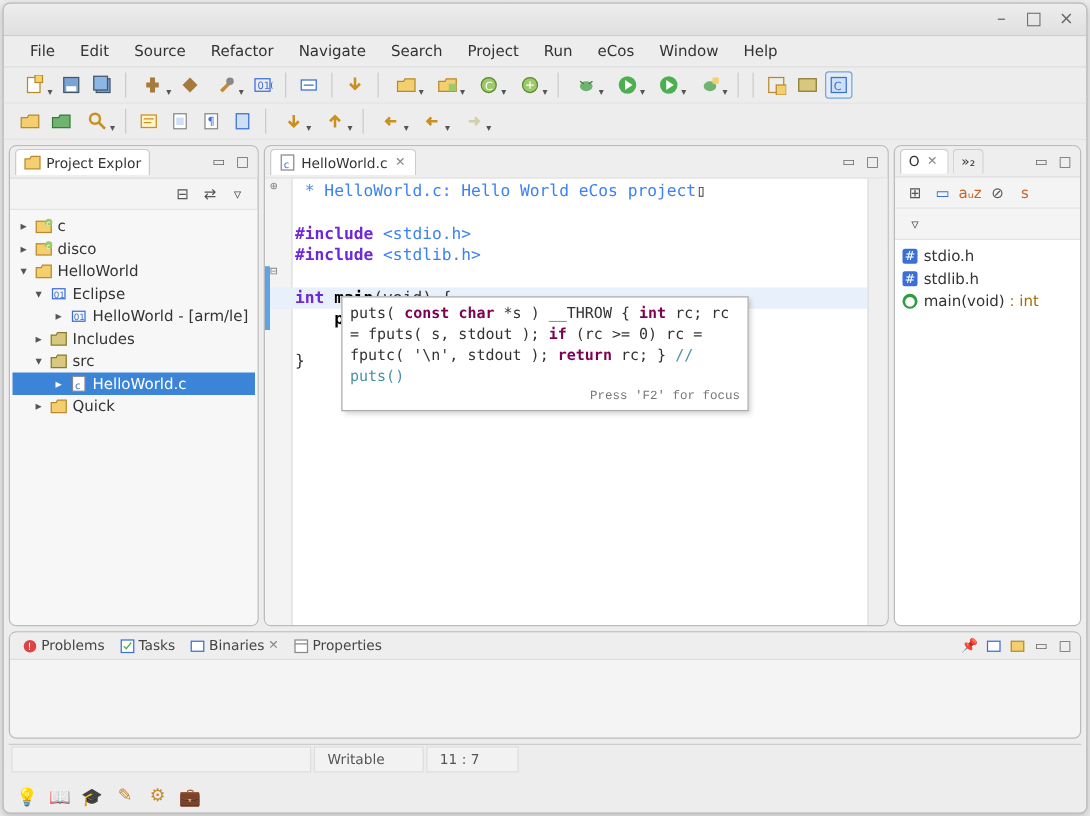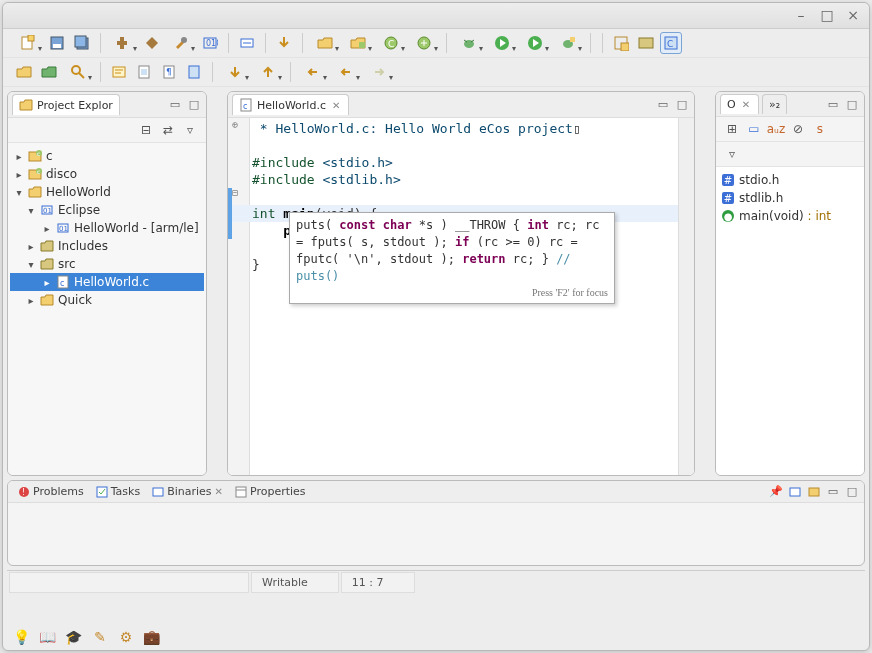--- a/index.html
+++ b/index.html
@@ -11,21 +11,21 @@
   .window-controls span { width: 16px; height: 16px; display: inline-flex; align-items: center; justify-content: center; color: #666; cursor: pointer; font-size: 14px; line-height: 1; }
   .menubar { display: flex; gap: 2px; padding: 2px 12px; border-bottom: 1px solid #ddd; }
   .menubar .menu-item { padding: 3px 9px; border-radius: 3px; cursor: pointer; }
   .toolbar-row { display: flex; align-items: center; gap: 3px; padding: 3px 10px; border-bottom: 1px solid #e3e3e3; flex-wrap: wrap; }
   .toolbar-sep { width: 1px; height: 20px; background: #ccc; margin: 0 4px; }
   .tb-btn { width: 22px; height: 22px; display: inline-flex; align-items: center; justify-content: center; border-radius: 3px; cursor: pointer; position: relative; }
   .tb-dd { width: 30px; }
   .tb-dd::after { content: "▾"; font-size: 8px; color: #555; position: absolute; right: 1px; bottom: 1px; }
   .quick-access { margin-left: auto; border: 1px solid #ccc; background: #fff; padding: 5px 10px; border-radius: 3px; color: #666; font-size: 12px; }
   .workspace { flex: 1; display: flex; flex-direction: column; padding: 4px; gap: 4px; overflow: hidden; }
-  .top-panels { display: flex; gap: 20px; height: 385px; }
+  .top-panels { display: flex; gap: 4px; height: 385px; }
   .panel { border: 1px solid #bbb; border-radius: 6px; background: #f4f4f4; display: flex; flex-direction: column; overflow: hidden; }
   .panel-header { display: flex; align-items: center; padding: 2px 4px; border-bottom: 1px solid #ddd; gap: 3px; background: #eee; }
   .panel-tab { display: flex; align-items: center; gap: 4px; padding: 3px 6px; border: 1px solid #ccc; border-bottom: none; border-radius: 4px 4px 0 0; background: #fff; font-size: 11px; }
   .panel-tab .close-x { font-size: 10px; color: #888; cursor: pointer; padding: 0 2px; }
   .panel-header .spacer { flex: 1; }
   .panel-ctrl { width: 16px; height: 16px; display: inline-flex; align-items: center; justify-content: center; font-size: 11px; color: #666; cursor: pointer; }
   .panel-mini-toolbar { display: flex; gap: 6px; padding: 4px 8px; justify-content: flex-end; border-bottom: 1px solid #e3e3e3; }
   .panel-mini-toolbar .mini-btn { width: 16px; height: 16px; display: inline-flex; align-items: center; justify-content: center; font-size: 12px; color: #555; cursor: pointer; }
   .panel-proj { width: 200px; }
   .tree { flex: 1; overflow: auto; padding: 4px 2px; font-size: 12px; background: #f7f7f7; }
@@ -33,31 +33,31 @@
   .tree-row.selected { background: #3b84d7; color: #fff; }
   .tree-row .exp { width: 10px; font-size: 10px; color: #555; display: inline-block; text-align: center; }
   .tree-row.selected .exp { color: #fff; }
   .indent-1 { padding-left: 16px; }
   .indent-2 { padding-left: 32px; }
   .panel-editor { flex: 1; position: relative; background: #f4f4f4; }
   .editor-body { flex: 1; background: #fff; position: relative; font-family: "DejaVu Sans Mono", "Liberation Mono", monospace; font-size: 13px; overflow: hidden; }
   .gutter { position: absolute; left: 0; top: 0; bottom: 0; width: 22px; background: #f3f3f3; border-right: 1px solid #ddd; }
   .gutter .fold { position: absolute; left: 4px; font-size: 10px; color: #888; cursor: pointer; }
   .code { position: absolute; left: 24px; top: 2px; white-space: pre; line-height: 17px; }
-  .code .kw { color: #14532d; font-weight: 400; }
-  .code .cm { color: #0c4a6e; }
+  .code .kw { color: #6d28d9; font-weight: 700; }
+  .code .cm { color: #3b82f6; }
   .code .str { color: #1e5eff; }
   .code .fn { color: #000; font-weight: 700; }
   .line-highlight { position: absolute; left: 0; right: 16px; height: 17px; background: #e8f0fb; }
   .line-edit { position: absolute; left: 0; width: 4px; background: #5ea3e6; }
   .ov-ruler { position: absolute; right: 0; top: 0; bottom: 0; width: 16px; background: #efefef; border-left: 1px solid #ddd; }
   .tooltip { position: absolute; left: 61px; top: 94px; width: 326px; background: #fff; border: 1px solid #aaa; box-shadow: 2px 2px 4px rgba(0,0,0,0.2); font-family: "DejaVu Sans Mono", monospace; font-size: 12px; line-height: 17px; padding: 4px 6px 18px 6px; z-index: 10; }
   .tooltip .kw { color: #7d0055; font-weight: 700; }
   .tooltip .cm { color: #4a8fa8; }
-  .tooltip-hint { position: absolute; right: 6px; bottom: 2px; font-size: 10px; color: #777; font-family: Liberation Serif, serif; }
+  .tooltip-hint { position: absolute; right: 6px; bottom: 2px; font-size: 10px; color: #777; font-family: Liberation Mono, monospace; }
   .panel-outline { width: 150px; }
   .outline-body { flex: 1; background: #fff; padding: 4px; font-size: 12px; }
   .outline-item { display: flex; align-items: center; gap: 5px; padding: 2px 2px; }
   .outline-ic { width: 12px; height: 12px; display: inline-flex; align-items: center; justify-content: center; font-size: 10px; border-radius: 2px; }
   .ic-inc { background: #3b6fd6; color: #fff; }
   .ic-fn { background: #2e9c3f; color: #fff; border-radius: 50%; }
   .ret { color: #a07000; margin-top: 33px; }
   .tabs-row { display: flex; gap: 12px; align-items: center; padding: 2px 6px; font-size: 11px; }
   .tabs-row .view-tab { display: flex; align-items: center; gap: 3px; color: #444; }
   .tabs-row .view-tab .close-x { font-size: 10px; color: #888; }
@@ -75,20 +75,33 @@
 
 <div class="window">
   <div class="titlebar">
     <div class="window-controls">
       <span>–</span>
       <span>□</span>
       <span>×</span>
     </div>
   </div>
 
+  <div class="menubar">
+    <span class="menu-item">File</span>
+    <span class="menu-item">Edit</span>
+    <span class="menu-item">Source</span>
+    <span class="menu-item">Refactor</span>
+    <span class="menu-item">Navigate</span>
+    <span class="menu-item">Search</span>
+    <span class="menu-item">Project</span>
+    <span class="menu-item">Run</span>
+    <span class="menu-item">eCos</span>
+    <span class="menu-item">Window</span>
+    <span class="menu-item">Help</span>
+  </div>
 
   <div class="toolbar-row">
     <span class="tb-btn tb-dd">
         <svg width="16" height="16">
           <rect x="2" y="2" width="10" height="12" fill="#fff" stroke="#b88a2d"></rect>
           <rect x="8" y="0" width="6" height="6" fill="#f8d36a" stroke="#b88a2d"></rect>
         </svg>
       </span>
     <span class="tb-btn">
         <svg width="16" height="16">

